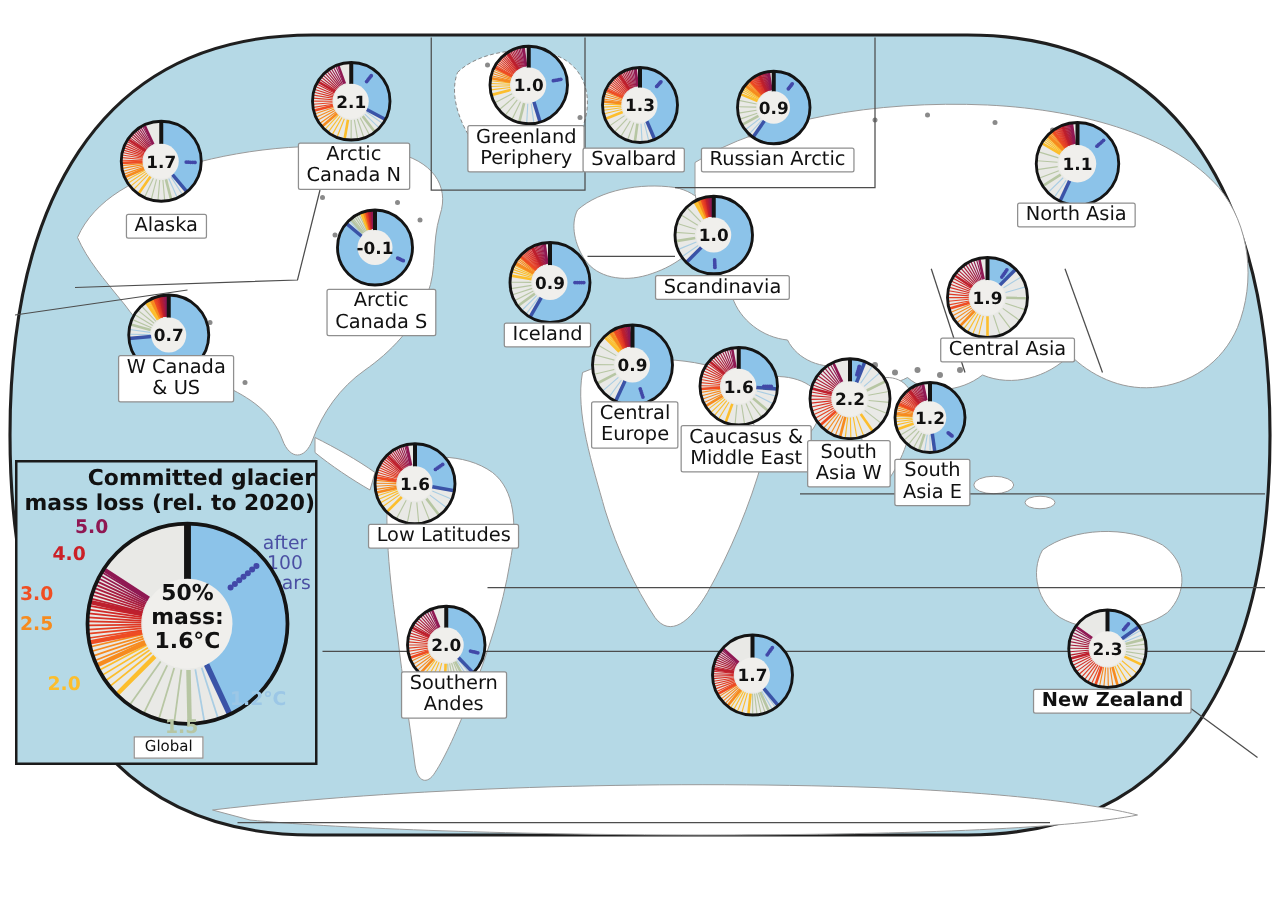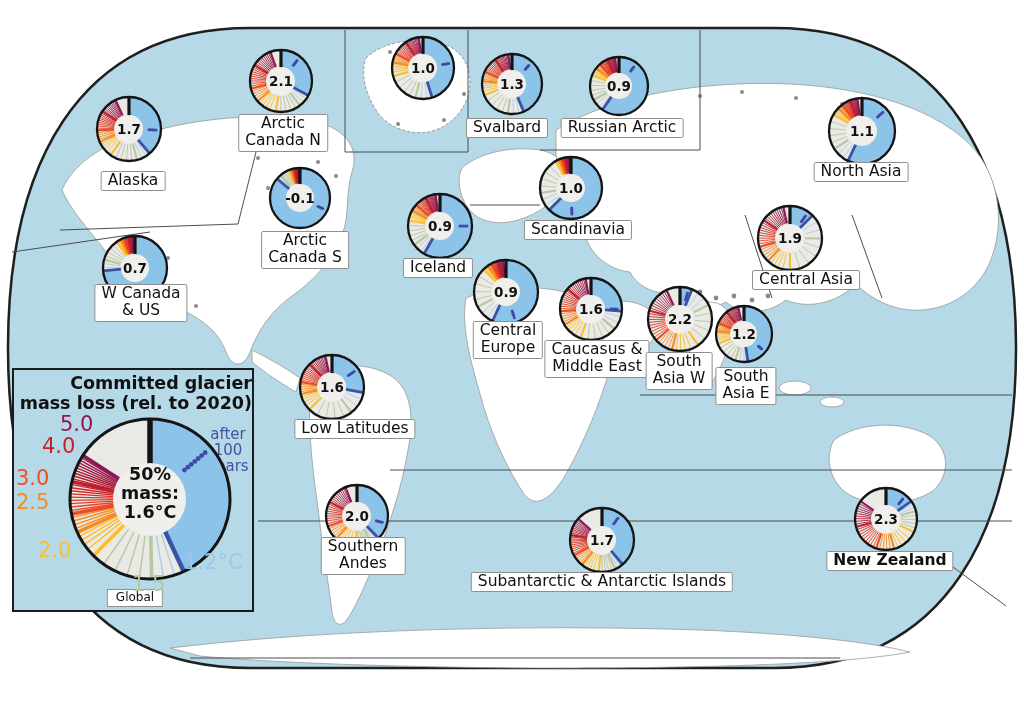--- a/index.html
+++ b/index.html
@@ -8,21 +8,21 @@
   #map-svg{position:absolute;left:0;top:0;}
   #pies-layer{position:absolute;left:0;top:0;width:100%;height:100%;}
   .pie-svg{position:absolute;}
   .region-label{position:absolute;transform:translateX(-50%);background:#ffffff;
       border:1.5px solid #8f8f8f;border-radius:2px;padding:0px 6px 1px 6px;
       font-size:15.5px;line-height:1.12;color:#111;text-align:center;white-space:pre;}
   #legend{position:absolute;left:12px;top:368px;width:242px;height:244px;
       background:#b5d9e6;border:2.5px solid #1b1b1b;box-sizing:border-box;}
   #legend-title{position:absolute;left:0;top:3px;width:100%;text-align:right;
       font-size:17.5px;font-weight:bold;color:#111;line-height:1.15;white-space:pre-line;}
-  .scale-label{position:absolute;font-weight:normal;font-size:21px;line-height:1;white-space:pre;}
+  .scale-label{position:absolute;font-weight:bold;font-size:15px;line-height:1;white-space:pre;}
   #after-label{position:absolute;left:186px;top:56px;width:56px;text-align:center;
       font-size:15px;line-height:1.08;white-space:pre-line;}
   #global-label{position:absolute;transform:translateX(-50%);background:#fff;
       border:1.5px solid #8f8f8f;padding:0 8px 2px 8px;font-size:12px;color:#111;white-space:pre;}
 </style>
 </head>
 <body>
 
 <div id="stage">
 
@@ -240,20 +240,22 @@
         <line x1="37" y1="26" x2="37" y2="6" stroke="#141414" stroke-width="3.2"></line>
         <circle cx="56.69615506024416" cy="33.52703644666139" r="1.5" fill="#4248a8"></circle>
         <circle cx="58.173366689762474" cy="33.266564180161" r="1.5" fill="#4248a8"></circle>
         <circle cx="59.65057831928078" cy="33.006091913660605" r="1.5" fill="#4248a8"></circle>
         <circle cx="61.1277899487991" cy="32.745619647160204" r="1.5" fill="#4248a8"></circle>
         <circle cx="62.60500157831741" cy="32.48514738065981" r="1.5" fill="#4248a8"></circle>
         <circle cx="37" cy="37" r="14" fill="#f0efec"></circle>
         <circle cx="37" cy="37" r="31" fill="none" stroke="#141414" stroke-width="2.3"></circle>
         <text x="37" text-anchor="middle" fill="#111111" font-weight="bold" font-size="13.5" y="42">1.0</text>
       </svg>
+      <div class="region-label" style="left: 421px; top: 100px;">Greenland
+Periphery</div>
       <svg width="72" height="72" viewBox="0 0 72 72" class="pie-svg" style="left: 476px; top: 48px;">
         <circle cx="36" cy="36" r="30" fill="#e9e9e6"></circle>
         <path d="M 36,36 L 36,6 A 30 30 0 0 1 47.72193385467822,63.61514560357321 Z" fill="#8cc3e9"></path>
         <line x1="39.567991241607615" y1="50.56946939664624" x2="43.01704944182831" y2="64.65328981340427" stroke="#a9cde3" stroke-width="0.9"></line>
         <line x1="36.83600899866011" y1="50.97668484525729" x2="37.644151030698225" y2="65.45414686233933" stroke="#a9cde3" stroke-width="0.9"></line>
         <line x1="33.928782116816656" y1="50.8563136908313" x2="31.926604829739418" y2="65.21741692530156" stroke="#b7c6a3" stroke-width="2.1"></line>
         <line x1="31.004497318975996" y1="50.14372486171454" x2="26.175511393986124" y2="63.815992228038596" stroke="#b7c6a3" stroke-width="0.9"></line>
         <line x1="28.2153348453322" y1="48.82181689269118" x2="20.69015852915333" y2="61.21623988895932" stroke="#b7c6a3" stroke-width="0.9"></line>
         <line x1="25.70995412457773" y1="46.91397983696622" x2="15.762909778336205" y2="57.464160346033566" stroke="#b7c6a3" stroke-width="0.9"></line>
         <line x1="23.62791059508222" y1="44.481238338634356" x2="11.668224170328362" y2="52.67976873264756" stroke="#b7c6a3" stroke-width="0.9"></line>
@@ -1041,21 +1043,20 @@
         <line x1="38" y1="27" x2="38" y2="6" stroke="#141414" stroke-width="3.2"></line>
         <circle cx="49.75570504584947" cy="21.81966011250105" r="1.5" fill="#4248a8"></circle>
         <circle cx="50.78432923736129" cy="20.403880372344894" r="1.5" fill="#4248a8"></circle>
         <circle cx="51.812953428873115" cy="18.988100632188736" r="1.5" fill="#4248a8"></circle>
         <circle cx="52.841577620384946" cy="17.572320892032575" r="1.5" fill="#4248a8"></circle>
         <circle cx="53.87020181189678" cy="16.156541151876418" r="1.5" fill="#4248a8"></circle>
         <circle cx="38" cy="38" r="14" fill="#f0efec"></circle>
         <circle cx="38" cy="38" r="32" fill="none" stroke="#141414" stroke-width="2.3"></circle>
         <text x="38" text-anchor="middle" fill="#111111" font-weight="bold" font-size="13.5" y="43">1.7</text>
       </svg>
-      <div class="region-label" style="left: 602px; top: 572px;">Subantarctic &amp; Antarctic Islands</div>
       <svg width="74" height="74" viewBox="0 0 74 74" class="pie-svg" style="left: 849px; top: 482px;">
         <circle cx="37" cy="37" r="31" fill="#e9e9e6"></circle>
         <path d="M 37,37 L 37,6 A 31 31 0 0 1 62.39371337295874,19.219130473117573 Z" fill="#8cc3e9"></path>
         <line x1="50.13094204786983" y1="29.74890622488689" x2="63.69958216400199" y2="22.256109323936677" stroke="#a9cde3" stroke-width="0.9"></line>
         <line x1="50.91346413765277" y1="31.395045433703288" x2="65.29071041322729" y2="25.60325904853002" stroke="#a9cde3" stroke-width="0.9"></line>
         <line x1="51.51549954338521" y1="33.21842982268163" x2="66.51484907154993" y2="29.310807306119308" stroke="#b7c6a3" stroke-width="2.1"></line>
         <line x1="51.88790461549726" y1="35.16961857530859" x2="67.27207271817777" y2="33.278224436460796" stroke="#b7c6a3" stroke-width="0.9"></line>
         <line x1="51.99861623073922" y1="37.20374288455299" x2="67.49718633583642" y2="37.41427719859108" stroke="#b7c6a3" stroke-width="0.9"></line>
         <line x1="51.82646158083275" y1="39.275090545910324" x2="67.14713854769326" y2="41.62601744335099" stroke="#b7c6a3" stroke-width="0.9"></line>
         <line x1="51.35951851748379" y1="41.336384201848375" x2="66.19768765221704" y2="45.817314543758364" stroke="#b7c6a3" stroke-width="0.9"></line>

